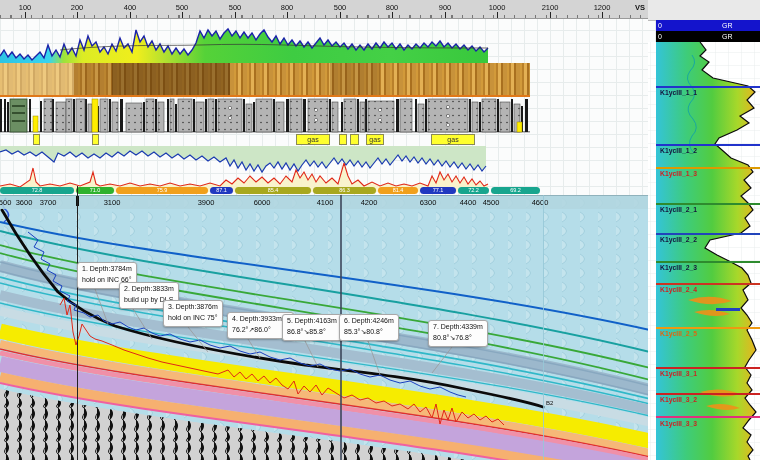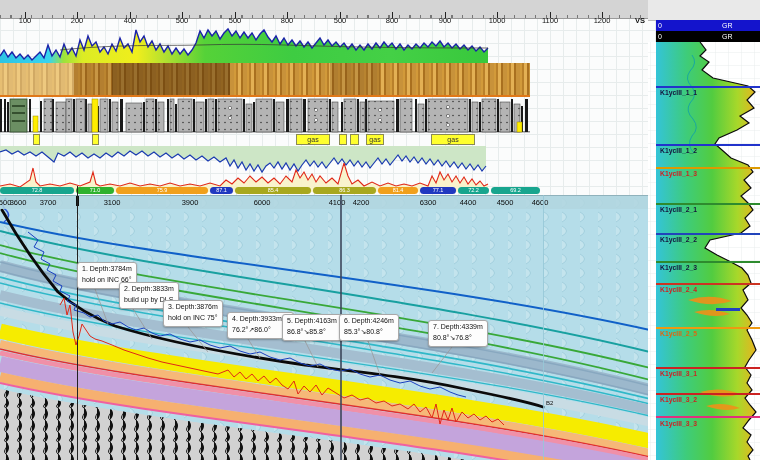--- a/index.html
+++ b/index.html
@@ -4,21 +4,21 @@
 <style>
   html,body{margin:0;padding:0;}
   body{width:760px;height:460px;overflow:hidden;font-family:"Liberation Sans","DejaVu Sans",sans-serif;}
   .stage{position:relative;width:760px;height:460px;
     background:
       repeating-linear-gradient(90deg,#e7ecec 0 1px,transparent 1px 13.1px),
       repeating-linear-gradient(0deg,#e7ecec 0 1px,transparent 1px 13px),
       #fbfcfc;}
   
   .vsruler{position:absolute;left:0;top:0;width:648px;height:18px;background:#d4d4d4;border-bottom:1px solid #9a9a9a;}
-  .vsruler .lbl{position:absolute;top:16px;transform:translateX(-50%);font-size:7.5px;color:#111;}
+  .vsruler .lbl{position:absolute;top:3px;transform:translateX(-50%);font-size:7.5px;color:#111;}
   .vsruler .minor{position:absolute;left:0;bottom:0;width:648px;height:3px;
       background:repeating-linear-gradient(90deg,#777 0 1px,transparent 1px 10.5px);}
   .vsruler .tick{position:absolute;bottom:0;width:1px;height:6px;background:#222;}
   .corner-ro{position:absolute;left:648px;top:0;width:112px;height:20px;background:#e9e9e9;border-bottom:1px solid #bbb;}
   
   .grtrack{position:absolute;left:0;top:18px;}
   .imgtrack{position:absolute;left:0;top:63px;width:530px;height:32px;
     background:repeating-linear-gradient(90deg,#d29a3a 0 2px,#b9802a 2px 4px,#e3b054 4px 7px,#a9701f 7px 9px,#c8923a 9px 13px);
     border-bottom:2px solid #e07818;}
   .imgtrack .ov{position:absolute;top:0;height:32px;}
@@ -53,21 +53,21 @@
     <span class="lbl" style="left:25px">100</span>
     <span class="lbl" style="left:77px">200</span>
     <span class="lbl" style="left:130px">400</span>
     <span class="lbl" style="left:182px">500</span>
     <span class="lbl" style="left:235px">500</span>
     <span class="lbl" style="left:287px">800</span>
     <span class="lbl" style="left:340px">500</span>
     <span class="lbl" style="left:392px">800</span>
     <span class="lbl" style="left:445px">900</span>
     <span class="lbl" style="left:497px">1000</span>
-    <span class="lbl" style="left:550px">1100</span>
+    <span class="lbl" style="left:550px">2100</span>
     <span class="lbl" style="left:602px">1200</span>
     <span class="lbl" style="left:640px;font-weight:bold">VS</span>
     <div class="minor"></div>
     <div class="tick" style="left:25px"></div>
     <div class="tick" style="left:77px"></div>
     <div class="tick" style="left:130px"></div>
     <div class="tick" style="left:182px"></div>
     <div class="tick" style="left:235px"></div>
     <div class="tick" style="left:287px"></div>
     <div class="tick" style="left:340px"></div>
@@ -274,30 +274,30 @@
       <line x1="188" y1="327" x2="208" y2="352"></line>
       <line x1="248" y1="339" x2="260" y2="358"></line>
       <line x1="305" y1="341" x2="318" y2="367"></line>
       <line x1="368" y1="341" x2="380" y2="375"></line>
       <line x1="452" y1="347" x2="432" y2="373"></line>
     </g>
   </svg>
 
   <div class="mdruler">
     <span class="lbl" style="left:3px">3500</span>
-    <span class="lbl" style="left:18px">3600</span>
+    <span class="lbl" style="left:24px">3600</span>
     <span class="lbl" style="left:48px">3700</span>
     <span class="lbl" style="left:112px">3100</span>
-    <span class="lbl" style="left:190px">3900</span>
+    <span class="lbl" style="left:206px">3900</span>
     <span class="lbl" style="left:262px">6000</span>
-    <span class="lbl" style="left:337px">4100</span>
-    <span class="lbl" style="left:361px">4200</span>
+    <span class="lbl" style="left:325px">4100</span>
+    <span class="lbl" style="left:369px">4200</span>
     <span class="lbl" style="left:428px">6300</span>
     <span class="lbl" style="left:468px">4400</span>
-    <span class="lbl" style="left:505px">4500</span>
+    <span class="lbl" style="left:491px">4500</span>
     <span class="lbl" style="left:540px">4600</span>
   </div>
   <div class="mdtick"></div>
 
   <div class="seg" style="left: 0px; width: 74px; background-color: rgb(23, 165, 142);">72.8</div>
   <div class="seg" style="left: 76px; width: 38px; background-color: rgb(46, 178, 46);">71.0</div>
   <div class="seg" style="left: 116px; width: 92px; background-color: rgb(240, 160, 28);">75.9</div>
   <div class="seg" style="left: 210px; width: 23px; background-color: rgb(32, 56, 192);">87.1</div>
   <div class="seg" style="left: 235px; width: 76px; background-color: rgb(168, 168, 30);">85.4</div>
   <div class="seg" style="left: 313px; width: 63px; background-color: rgb(168, 168, 30);">86.3</div>

